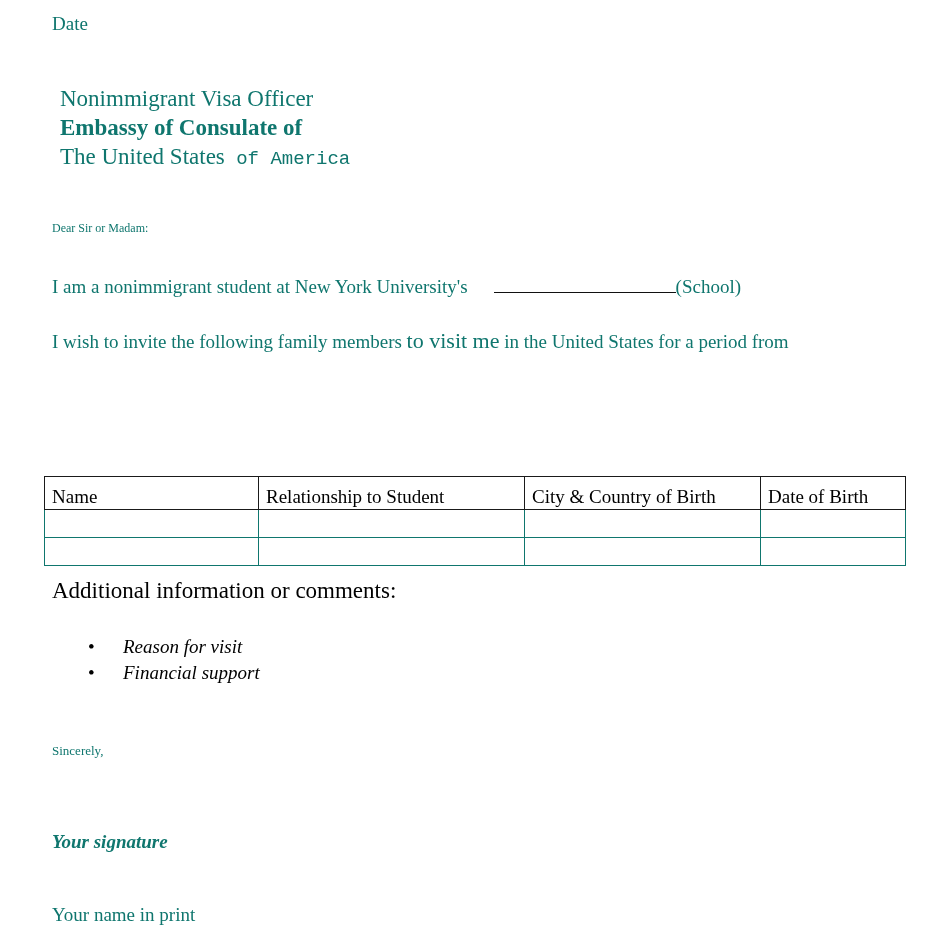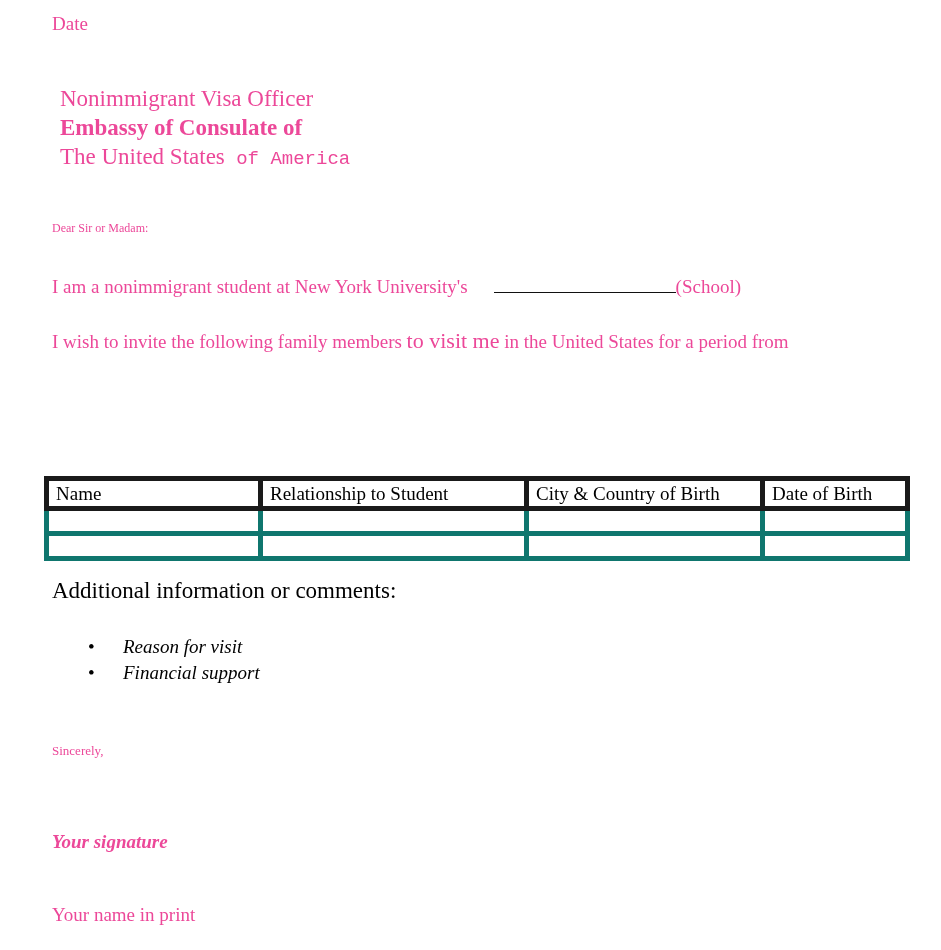--- a/index.html
+++ b/index.html
@@ -18,21 +18,21 @@
     position: relative;
     width: 941px;
     height: 950px;
     overflow: hidden;
   }
 
   
   .line {
     position: absolute;
     white-space: nowrap;
-    color: #ec4899;
+    color: #0f766e;
   }
 
   .date-label      { left: 52px; top: 13px;  font-size: 19px; }
 
   .addr            { left: 60px; font-size: 23px; line-height: 1; }
   .addr-1          { top: 87px; }
   .addr-2          { top: 116px; font-weight: bold; }
   .addr-3          { top: 145px; }
   .addr-3 .small   { font-size: 19px; font-family: Liberation Mono, monospace; }
 
@@ -61,22 +61,22 @@
   .fam-table {
     position: absolute;
     left: 44px;
     top: 476px;
     width: 861px;
     border-collapse: collapse;
     table-layout: fixed;
     font-size: 19px;
   }
   .fam-table td {
-    border: 5px solid #0f766e;
-    padding: 0 0 0 7px;
+    border: 1px solid #0f766e;
+    padding: 7px 0 0 7px;
     height: 20px;
     vertical-align: middle;
   }
   .fam-table tr.head td {
     height: 25px;
     border-color: #1a1a1a;
   }
   .col-name  { width: 214px; }
   .col-rel   { width: 266px; }
   .col-city  { width: 236px; }

